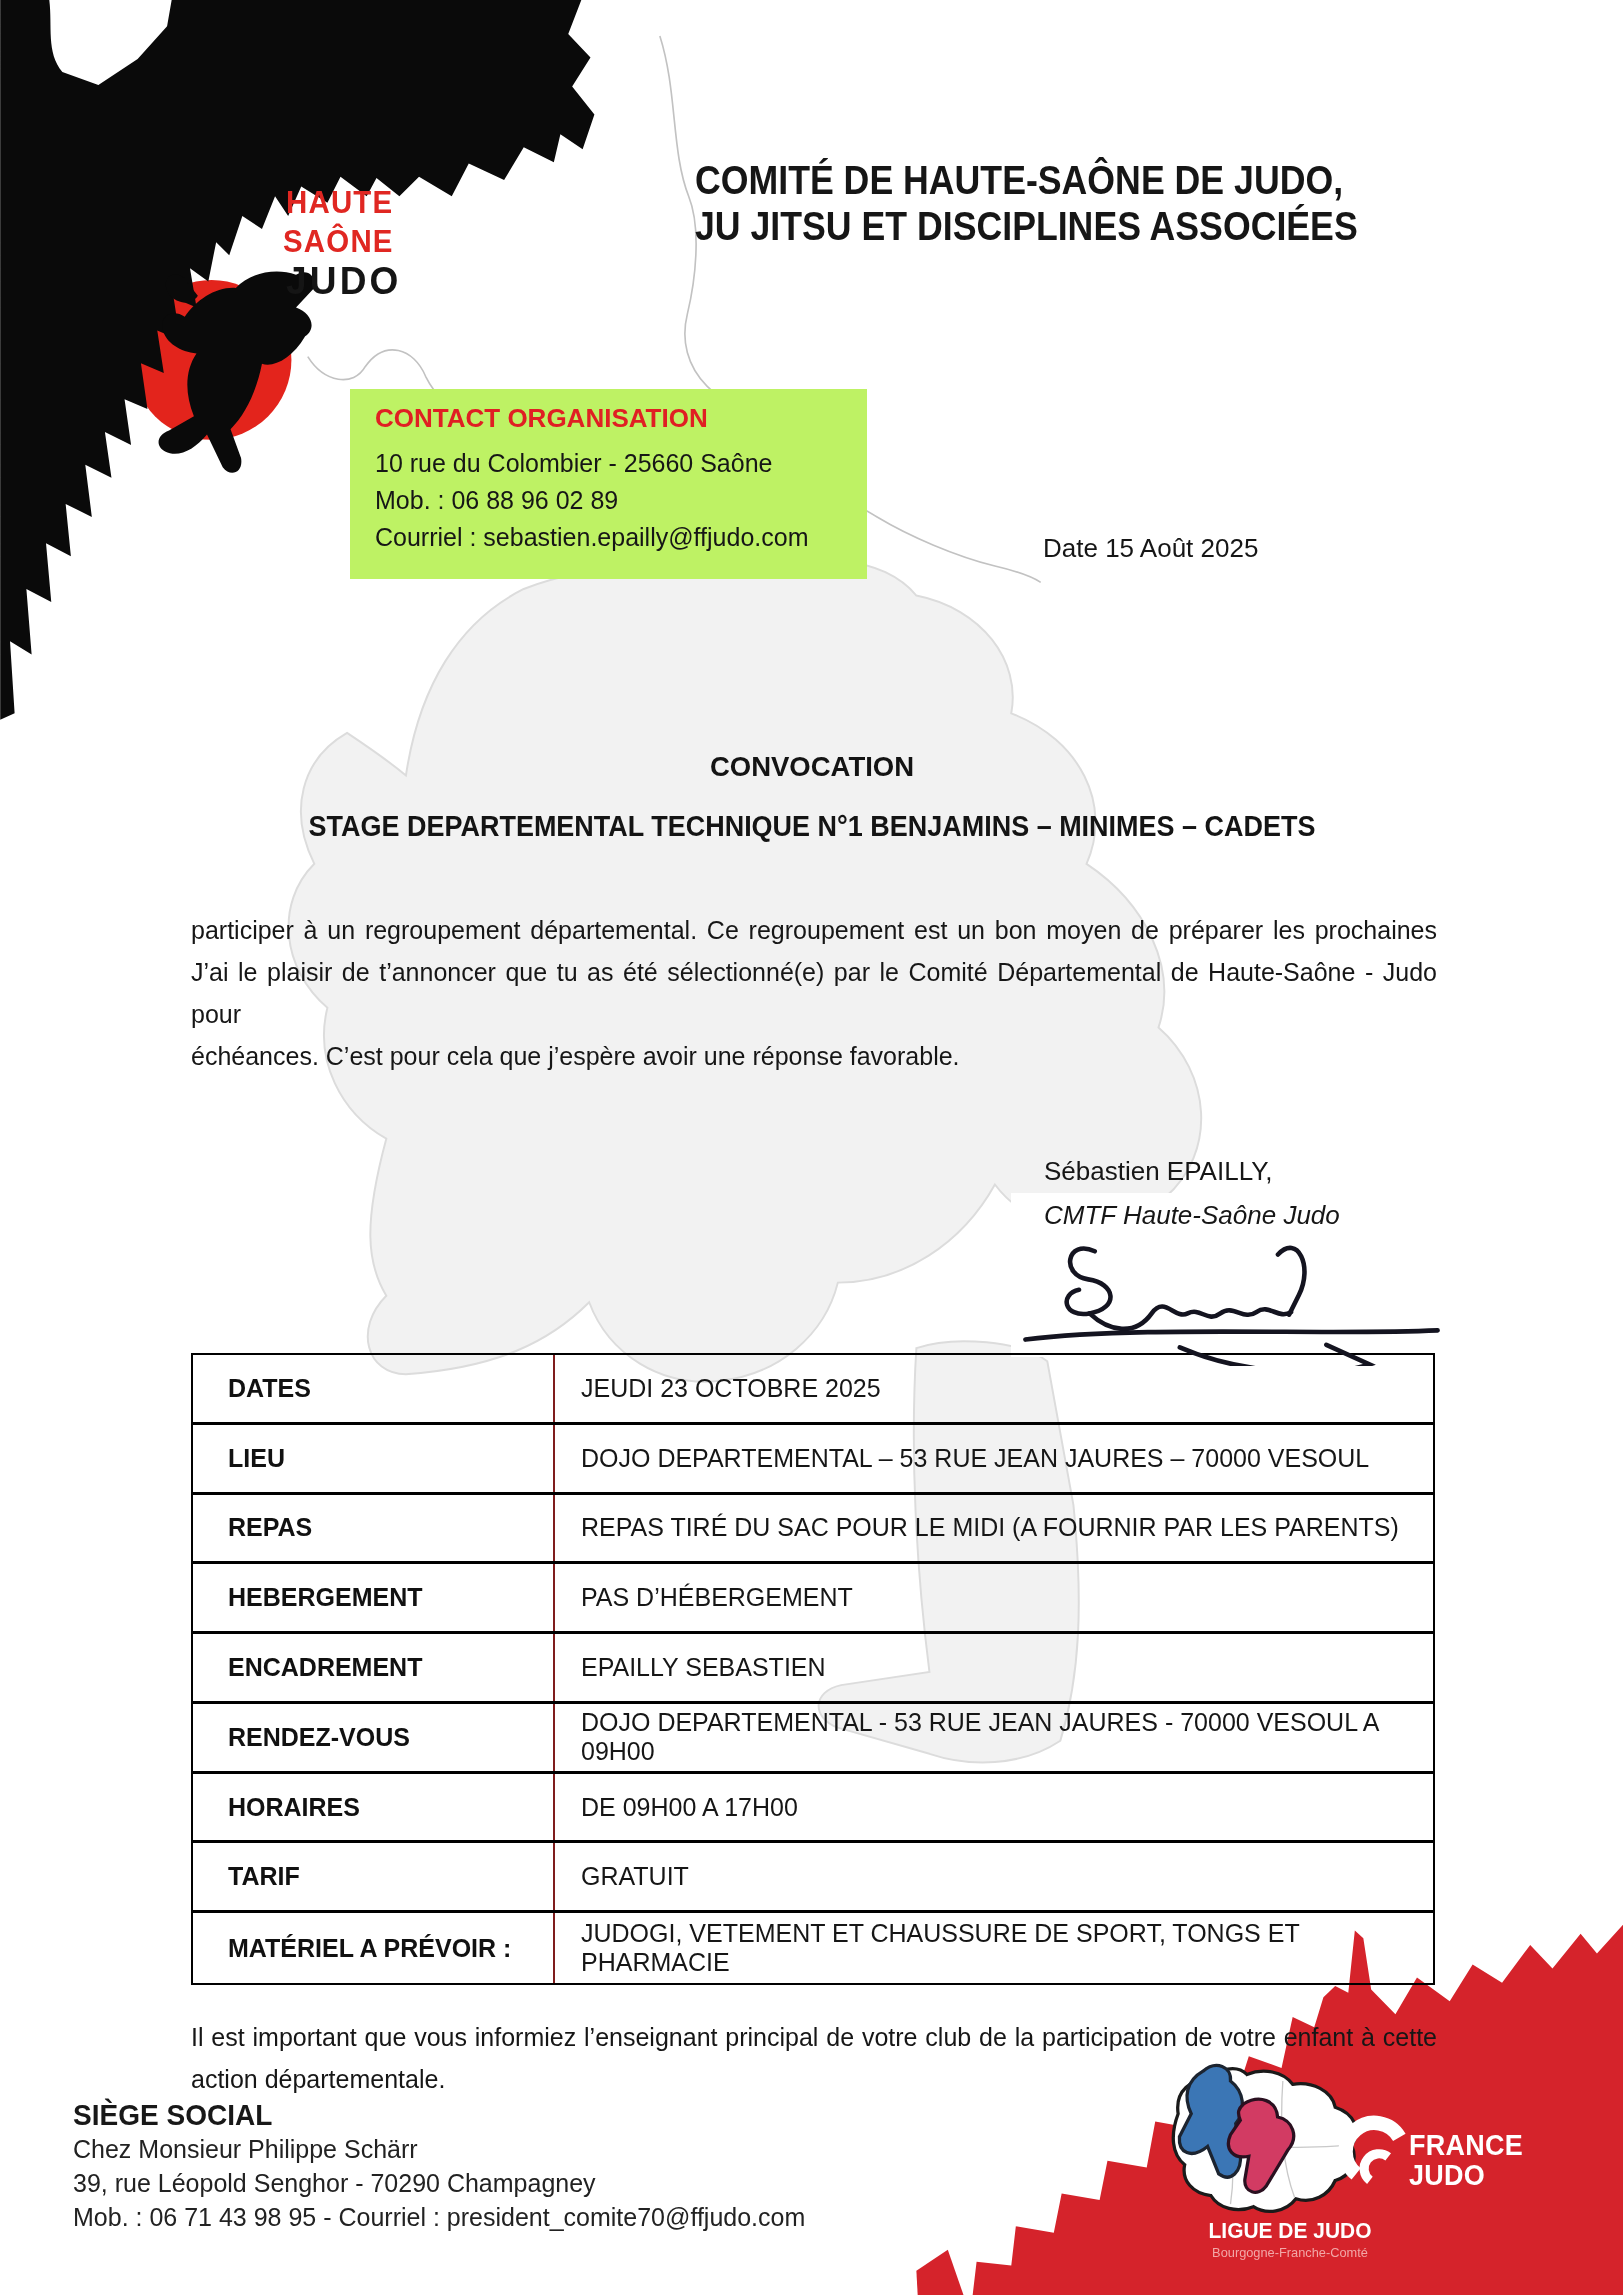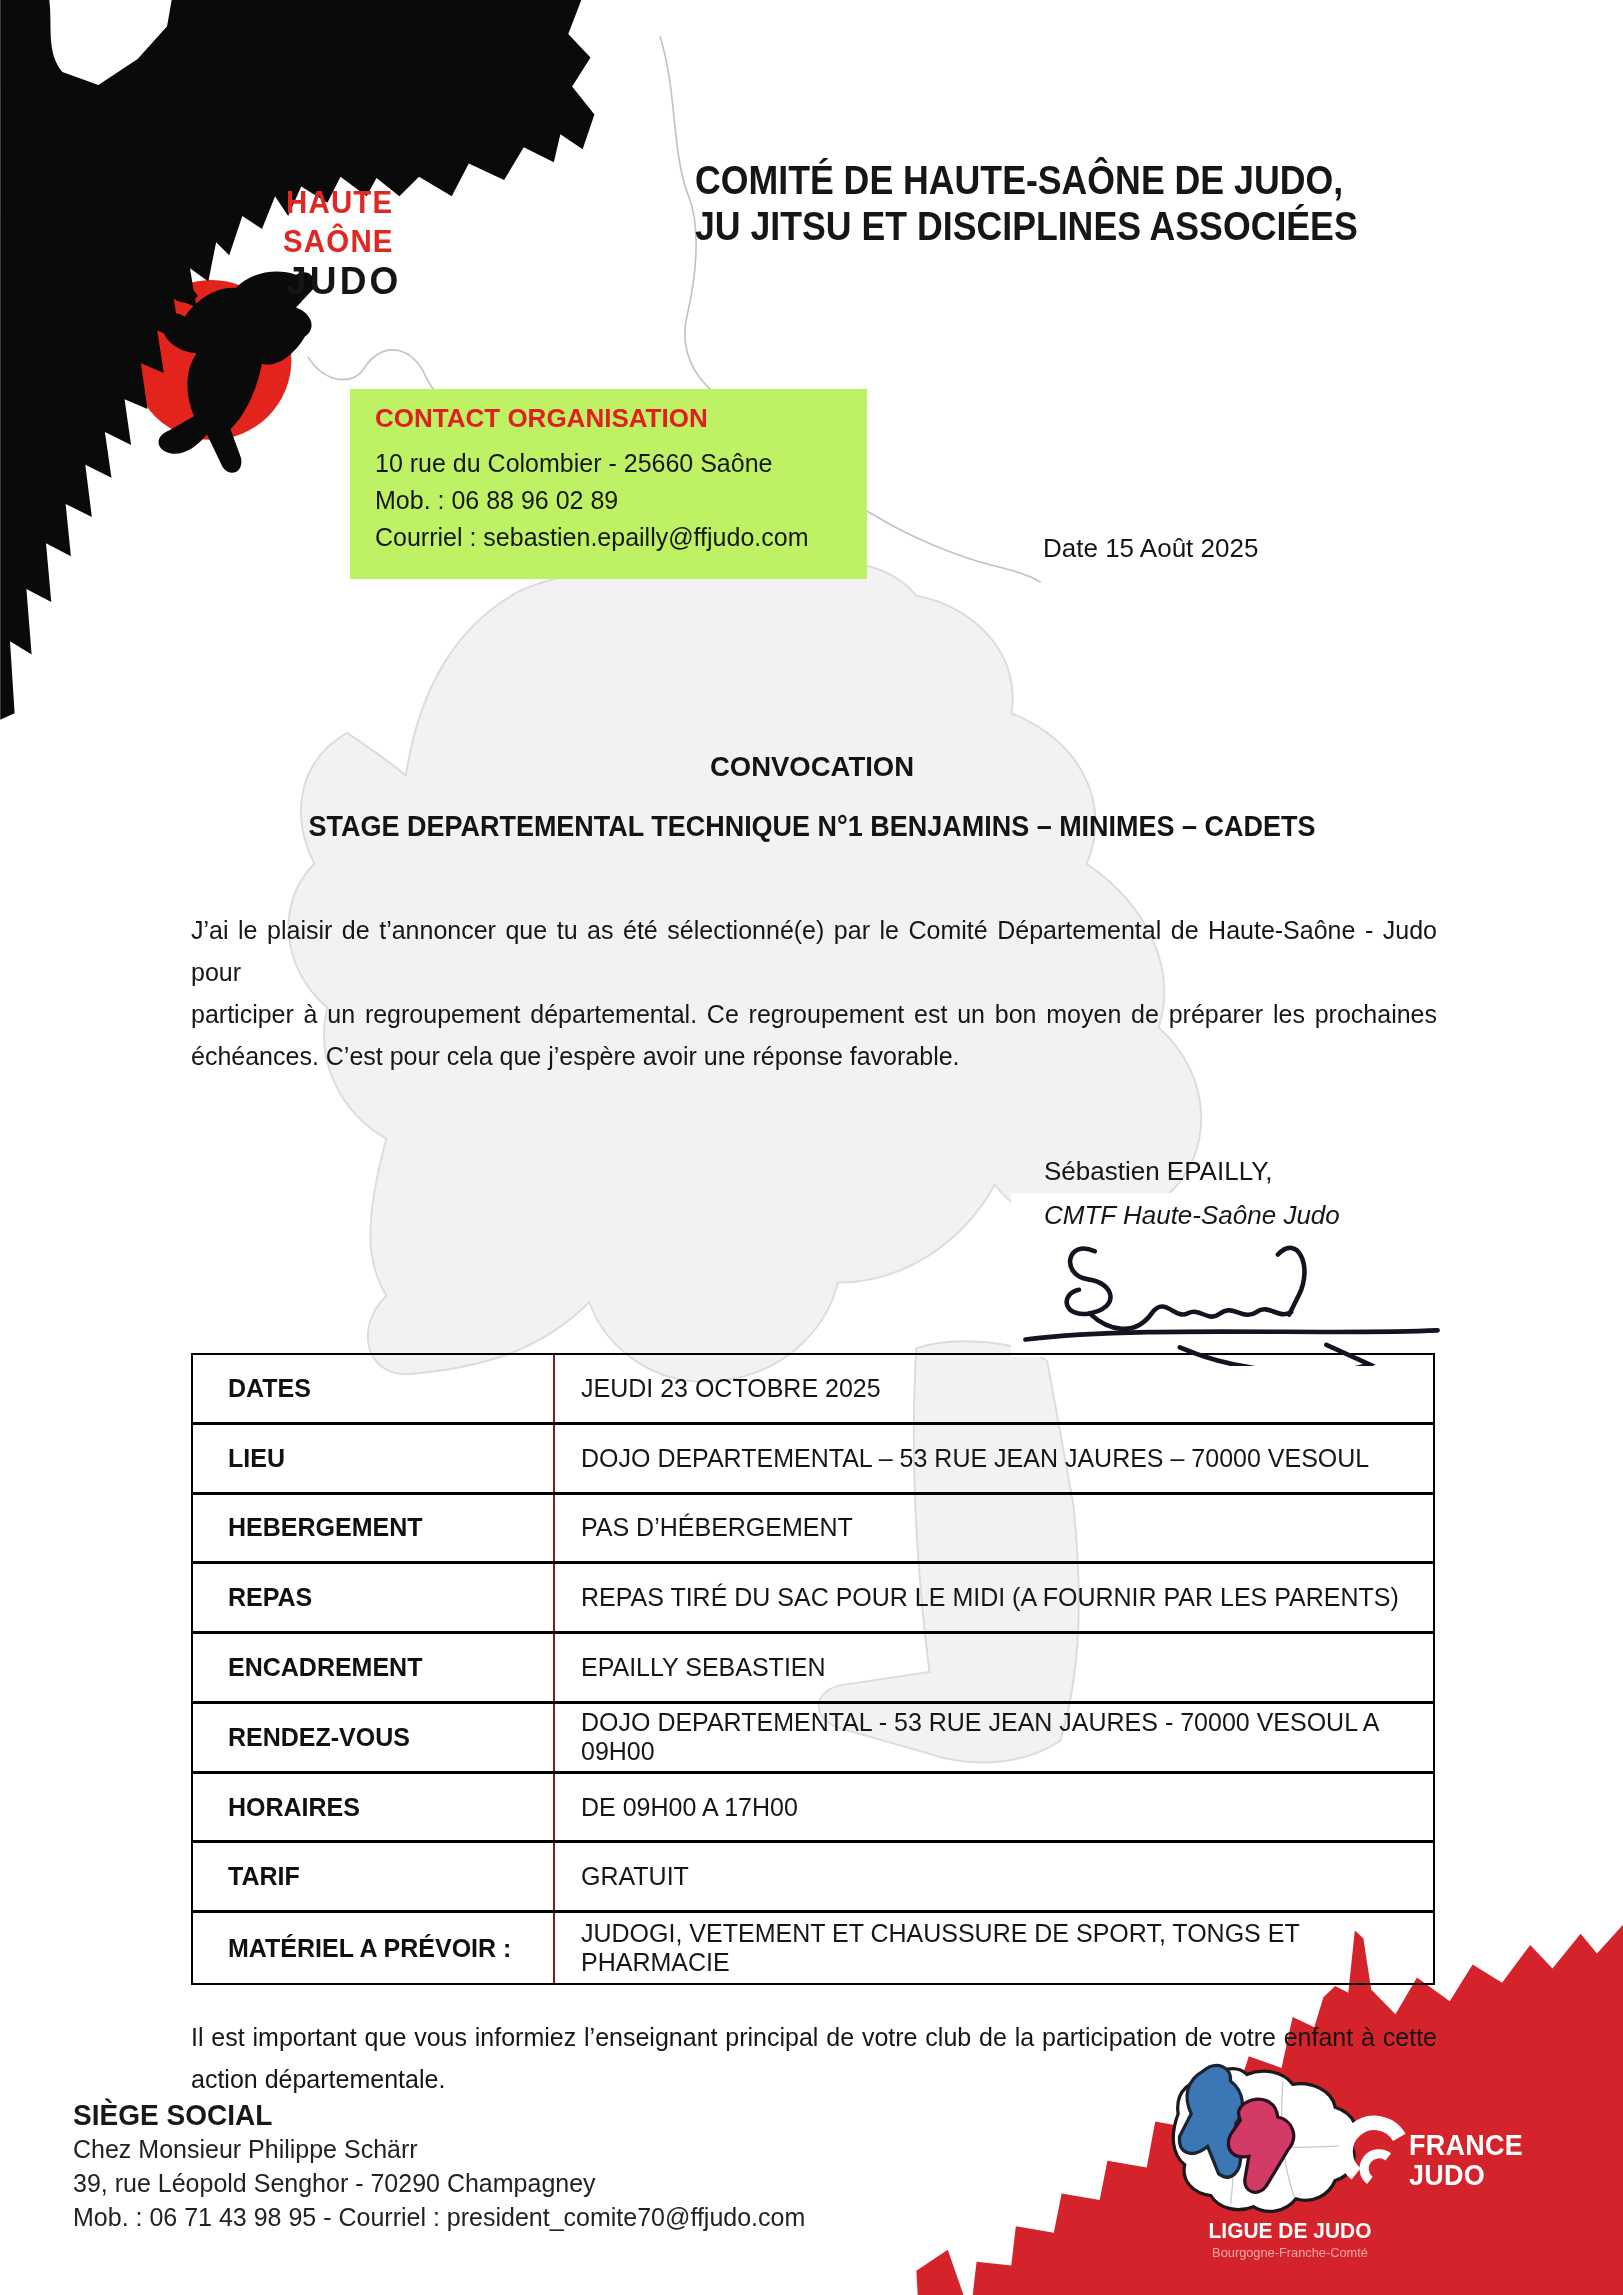--- a/index.html
+++ b/index.html
@@ -174,22 +174,22 @@
     <div class="contact-line">Mob. : 06 88 96 02 89</div>
     <div class="contact-line">Courriel : sebastien.epailly@ffjudo.com</div>
   </div>
 
   <div class="abs z2" id="date-line">Date 15 Août 2025</div>
 
   <div class="abs z2 center-block" id="convocation-title">CONVOCATION</div>
   <div class="abs z2 center-block" id="stage-title">STAGE DEPARTEMENTAL TECHNIQUE N°1 BENJAMINS – MINIMES – CADETS</div>
 
   <div class="abs z2" id="body-par">
+    <div class="body-line just">participer à un regroupement départemental. Ce regroupement est un bon moyen de préparer les prochaines</div>
     <div class="body-line just">J’ai le plaisir de t’annoncer que tu as été sélectionné(e) par le Comité Départemental de Haute-Saône - Judo pour</div>
-    <div class="body-line just">participer à un regroupement départemental. Ce regroupement est un bon moyen de préparer les prochaines</div>
     <div class="body-line">échéances. C’est pour cela que j’espère avoir une réponse favorable.</div>
   </div>
 
   <div class="abs z2" id="sig-box"></div>
   <div class="abs z3" id="sig-name">Sébastien EPAILLY,</div>
   <div class="abs z3" id="sig-role">CMTF Haute-Saône Judo</div>
   <svg class="abs z3" id="sig-svg" width="458" height="151" viewBox="0 0 700 230">
     <g fill="none" stroke="#141420" stroke-width="7" stroke-linecap="round">
       <path d="M 128,55 C 85,35 75,92 118,98 C 160,104 166,142 120,150 C 80,157 74,120 104,114"></path>
       <path d="M 120,150 C 150,178 190,185 215,150 C 235,122 250,160 270,150 C 290,140 300,165 320,150 C 340,135 355,162 375,148 C 395,134 408,160 428,148"></path>
@@ -202,26 +202,26 @@
   <div class="abs z2" id="info-table">
     <div class="trow">
       <div class="tlabel">DATES</div>
       <div class="tvalue">JEUDI 23 OCTOBRE 2025</div>
     </div>
     <div class="trow">
       <div class="tlabel">LIEU</div>
       <div class="tvalue">DOJO DEPARTEMENTAL – 53 RUE JEAN JAURES – 70000 VESOUL</div>
     </div>
     <div class="trow">
+      <div class="tlabel">REPAS</div>
+      <div class="tvalue">REPAS TIRÉ DU SAC POUR LE MIDI (A FOURNIR PAR LES PARENTS)</div>
+    </div>
+    <div class="trow">
       <div class="tlabel">HEBERGEMENT</div>
       <div class="tvalue">PAS D’HÉBERGEMENT</div>
-    </div>
-    <div class="trow">
-      <div class="tlabel">REPAS</div>
-      <div class="tvalue">REPAS TIRÉ DU SAC POUR LE MIDI (A FOURNIR PAR LES PARENTS)</div>
     </div>
     <div class="trow">
       <div class="tlabel">ENCADREMENT</div>
       <div class="tvalue">EPAILLY SEBASTIEN</div>
     </div>
     <div class="trow">
       <div class="tlabel">RENDEZ-VOUS</div>
       <div class="tvalue">DOJO DEPARTEMENTAL - 53 RUE JEAN JAURES - 70000 VESOUL A 09H00</div>
     </div>
     <div class="trow">

